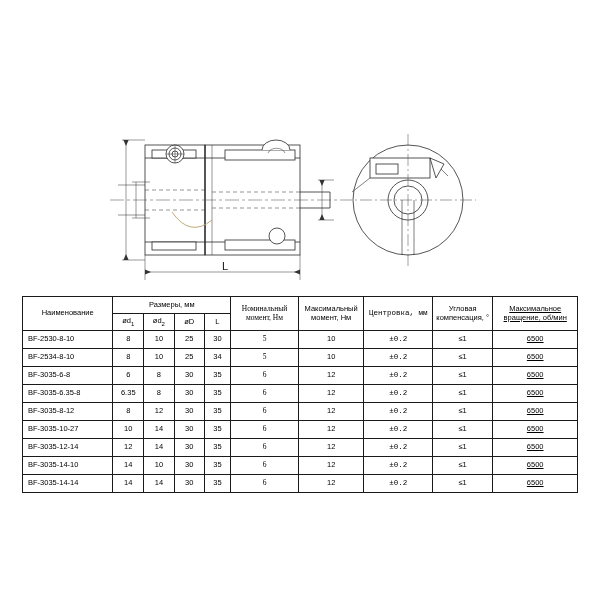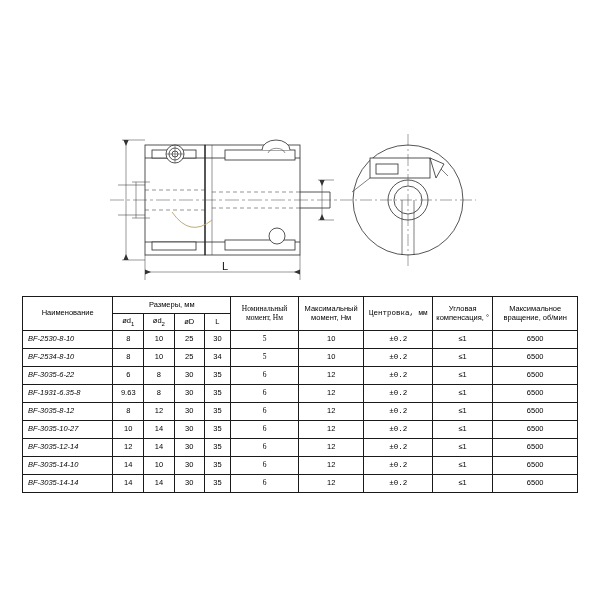--- a/index.html
+++ b/index.html
@@ -36,30 +36,30 @@
     border:1px solid #1a1a1a;
     text-align:center;
     vertical-align:middle;
     font-weight:normal;
     padding:0;
     height:17px;
     line-height:1.1;
   }
   thead th{height:16px;text-align:center;}
   .h-name{width:92px;}
-  .c-name{text-align:left;padding-left:5px;width:92px;font-style:italic;}
+  .c-name{text-align:left;padding-left:5px;width:92px;}
   .c-d1{width:33px;}
   .c-d2{width:33px;}
   .c-dd{width:33px;}
   .c-l{width:29px;}
   .c-nom{width:71px;font-family:Liberation Serif, serif;}
   .c-max{width:67px;}
   .c-cen{width:72px;font-family:Liberation Mono, monospace;}
   .c-ang{width:62px;}
-  .c-rot{width:90px;}
+  .c-rot{width:90px;text-decoration:underline;}
   .sub{font-size:6px;vertical-align:sub;}
 </style>
 </head>
 <body>
 
 <div class="drawing">
   <svg width="600" height="170" viewBox="0 0 600 170" xmlns="http://www.w3.org/2000/svg">
     <g stroke="#2a2a2a" fill="none" stroke-width="0.8">
 
       <g>
@@ -195,34 +195,34 @@
         <td class="c-d2">10</td>
         <td class="c-dd">25</td>
         <td class="c-l">34</td>
         <td class="c-nom">5</td>
         <td class="c-max">10</td>
         <td class="c-cen">±0.2</td>
         <td class="c-ang">≤1</td>
         <td class="c-rot">6500</td>
       </tr>
       <tr>
-        <td class="c-name">BF-3035-6-22</td>
+        <td class="c-name">BF-3035-6-8</td>
         <td class="c-d1">6</td>
         <td class="c-d2">8</td>
         <td class="c-dd">30</td>
         <td class="c-l">35</td>
         <td class="c-nom">6</td>
         <td class="c-max">12</td>
         <td class="c-cen">±0.2</td>
         <td class="c-ang">≤1</td>
         <td class="c-rot">6500</td>
       </tr>
       <tr>
-        <td class="c-name">BF-1931-6.35-8</td>
-        <td class="c-d1">9.63</td>
+        <td class="c-name">BF-3035-6.35-8</td>
+        <td class="c-d1">6.35</td>
         <td class="c-d2">8</td>
         <td class="c-dd">30</td>
         <td class="c-l">35</td>
         <td class="c-nom">6</td>
         <td class="c-max">12</td>
         <td class="c-cen">±0.2</td>
         <td class="c-ang">≤1</td>
         <td class="c-rot">6500</td>
       </tr>
       <tr>

